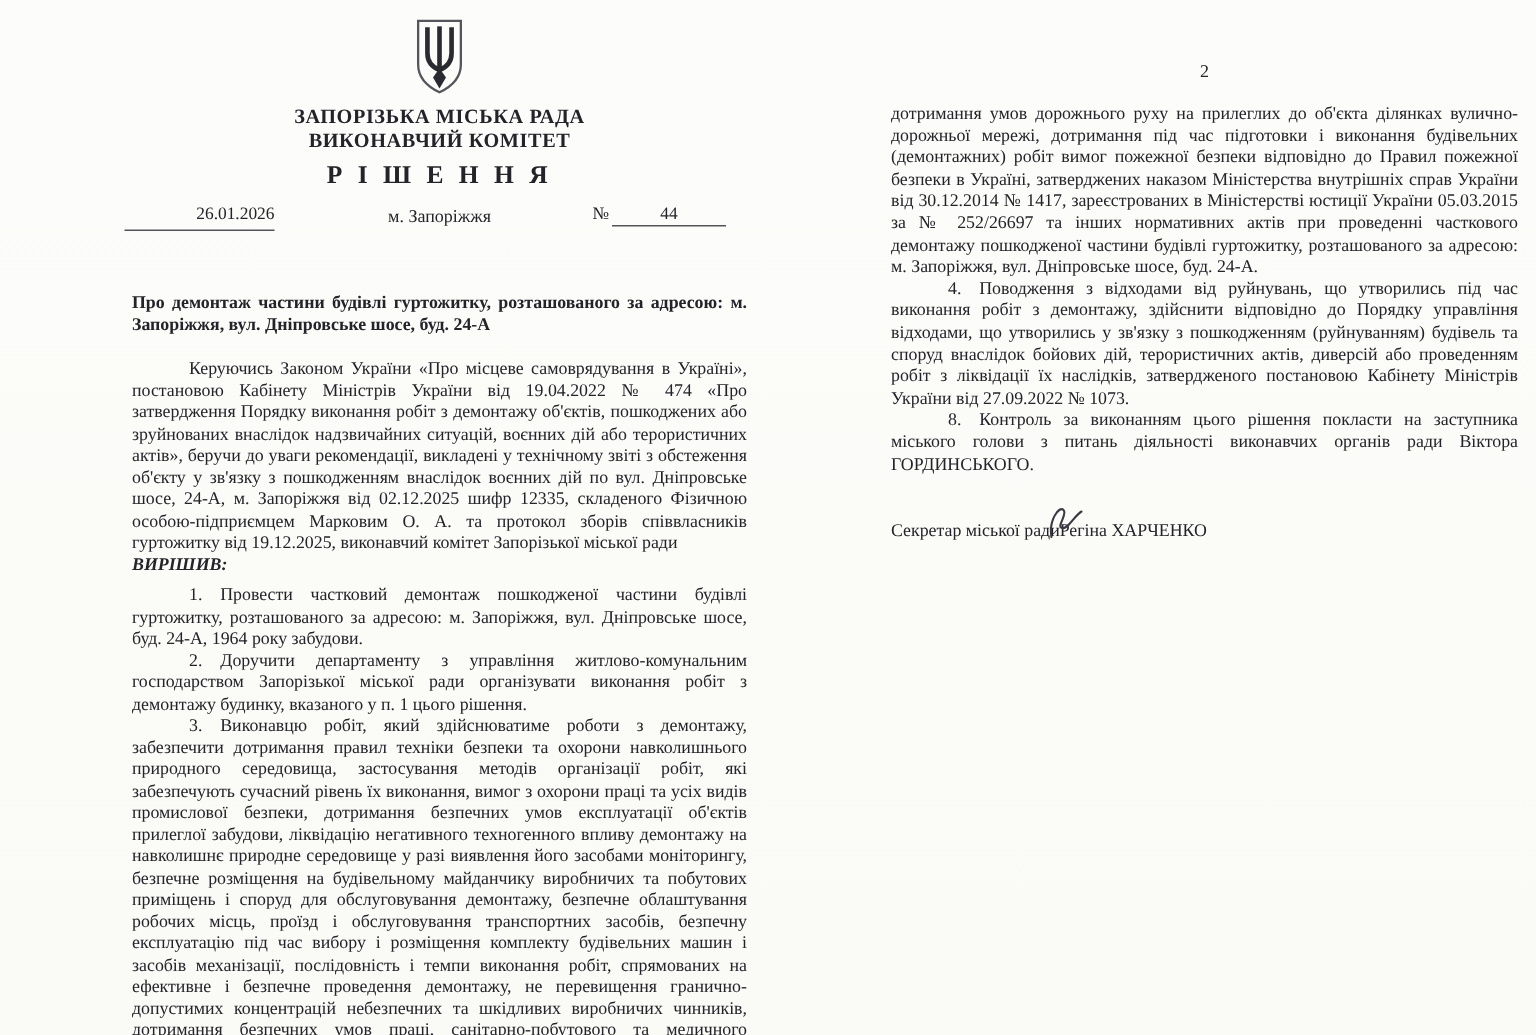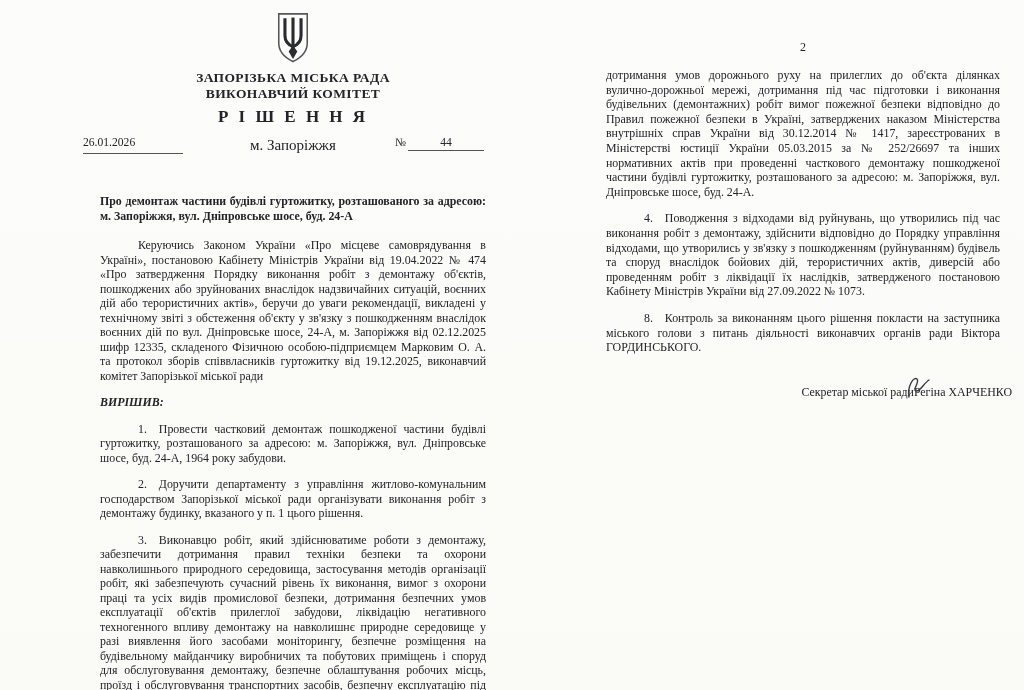--- a/index.html
+++ b/index.html
@@ -42,43 +42,43 @@
     position: relative;
     height: 22px;
     margin-top: 9px;
     font-size: 11.6px;
   }
   .date-field {
     position: absolute;
     left: -5px;
     top: 0;
     width: 100px;
-    text-align: left;
+    text-align: right;
     border-bottom: 1px solid #53535a;
     padding-bottom: 4px;
   }
   .place-field {
     position: absolute;
     left: 0; right: 0;
     top: 1px;
     text-align: center;
-    font-size: 15px;
+    font-size: 12px;
   }
   .num-field { position: absolute; right: 14px; top: 0; }
   .num-line {
     display: inline-block;
     width: 76px;
     text-align: center;
     border-bottom: 1px solid #53535a;
     padding-bottom: 1px;
     margin-left: 2px;
   }
 
   .para {
-    margin: 12px;
+    margin: 0;
     font-size: 11.9px;
     line-height: 14.5px;
     text-align: justify;
   }
   .subject {
     font-weight: bold;
     margin-top: 36px;
     line-height: 15.2px;
   }
   .preamble { margin-top: 14px; text-indent: 38px; }
@@ -86,21 +86,21 @@
   .item { text-indent: 38px; font-family: Liberation Serif, serif; }
   .first-item { margin-top: 6px; }
 
   .pagenum { text-align: center; font-size: 12px; margin-top: 4px; }
   .cont { margin-top: 13px; line-height: 14.6px; }
   #page2 .para { line-height: 14.6px; }
 
   .sig-row {
     margin-top: 30px;
     display: flex;
-    justify-content: flex-end;
+    justify-content: flex-start;
     align-items: flex-end;
     font-size: 11.9px;
   }
   .sig-name { position: relative; display: inline-block; }
   .squiggle {
     position: absolute;
     left: -9px;
     top: -13px;
   }
 </style>

